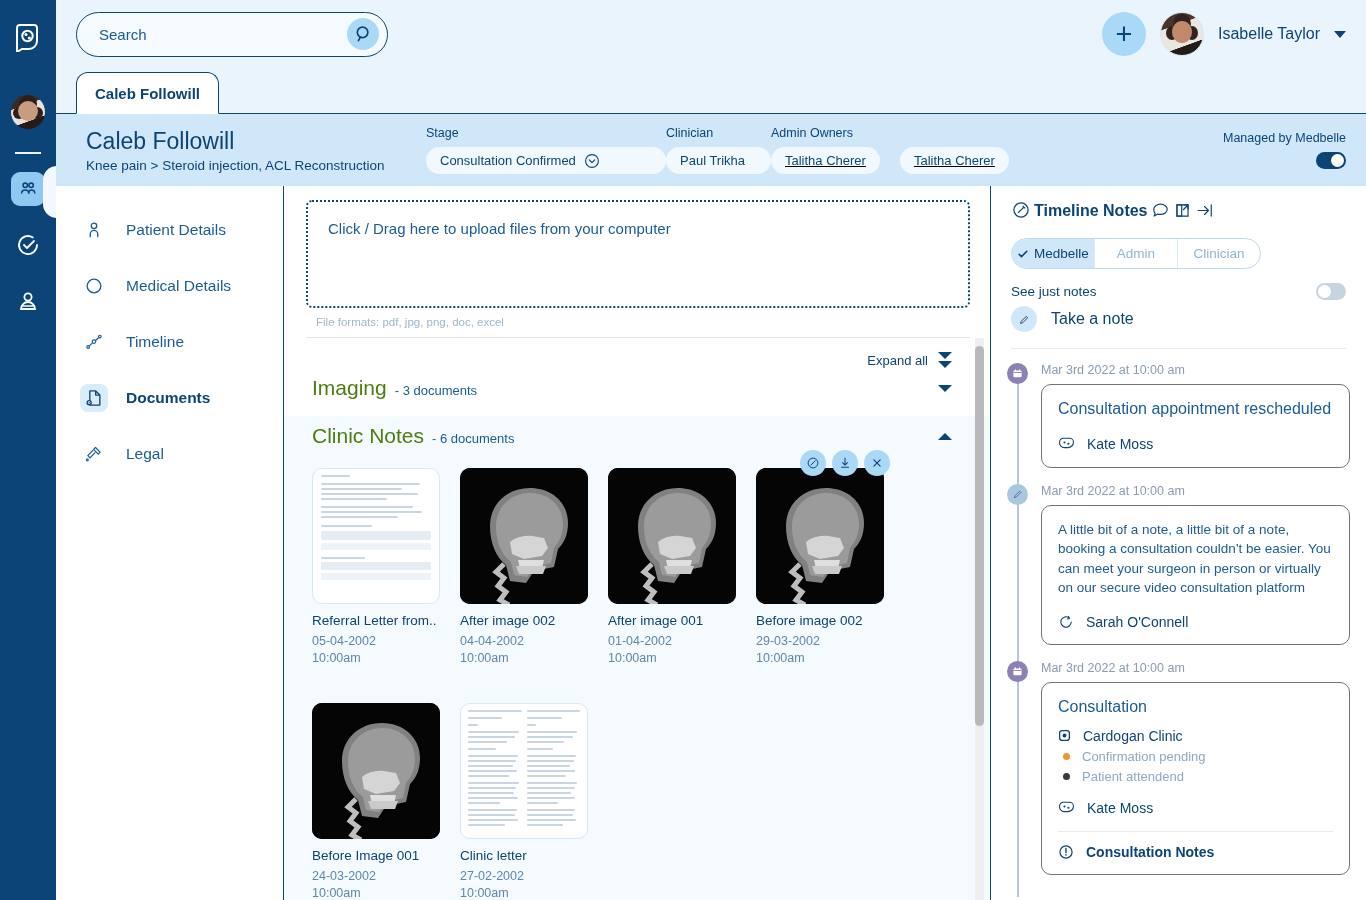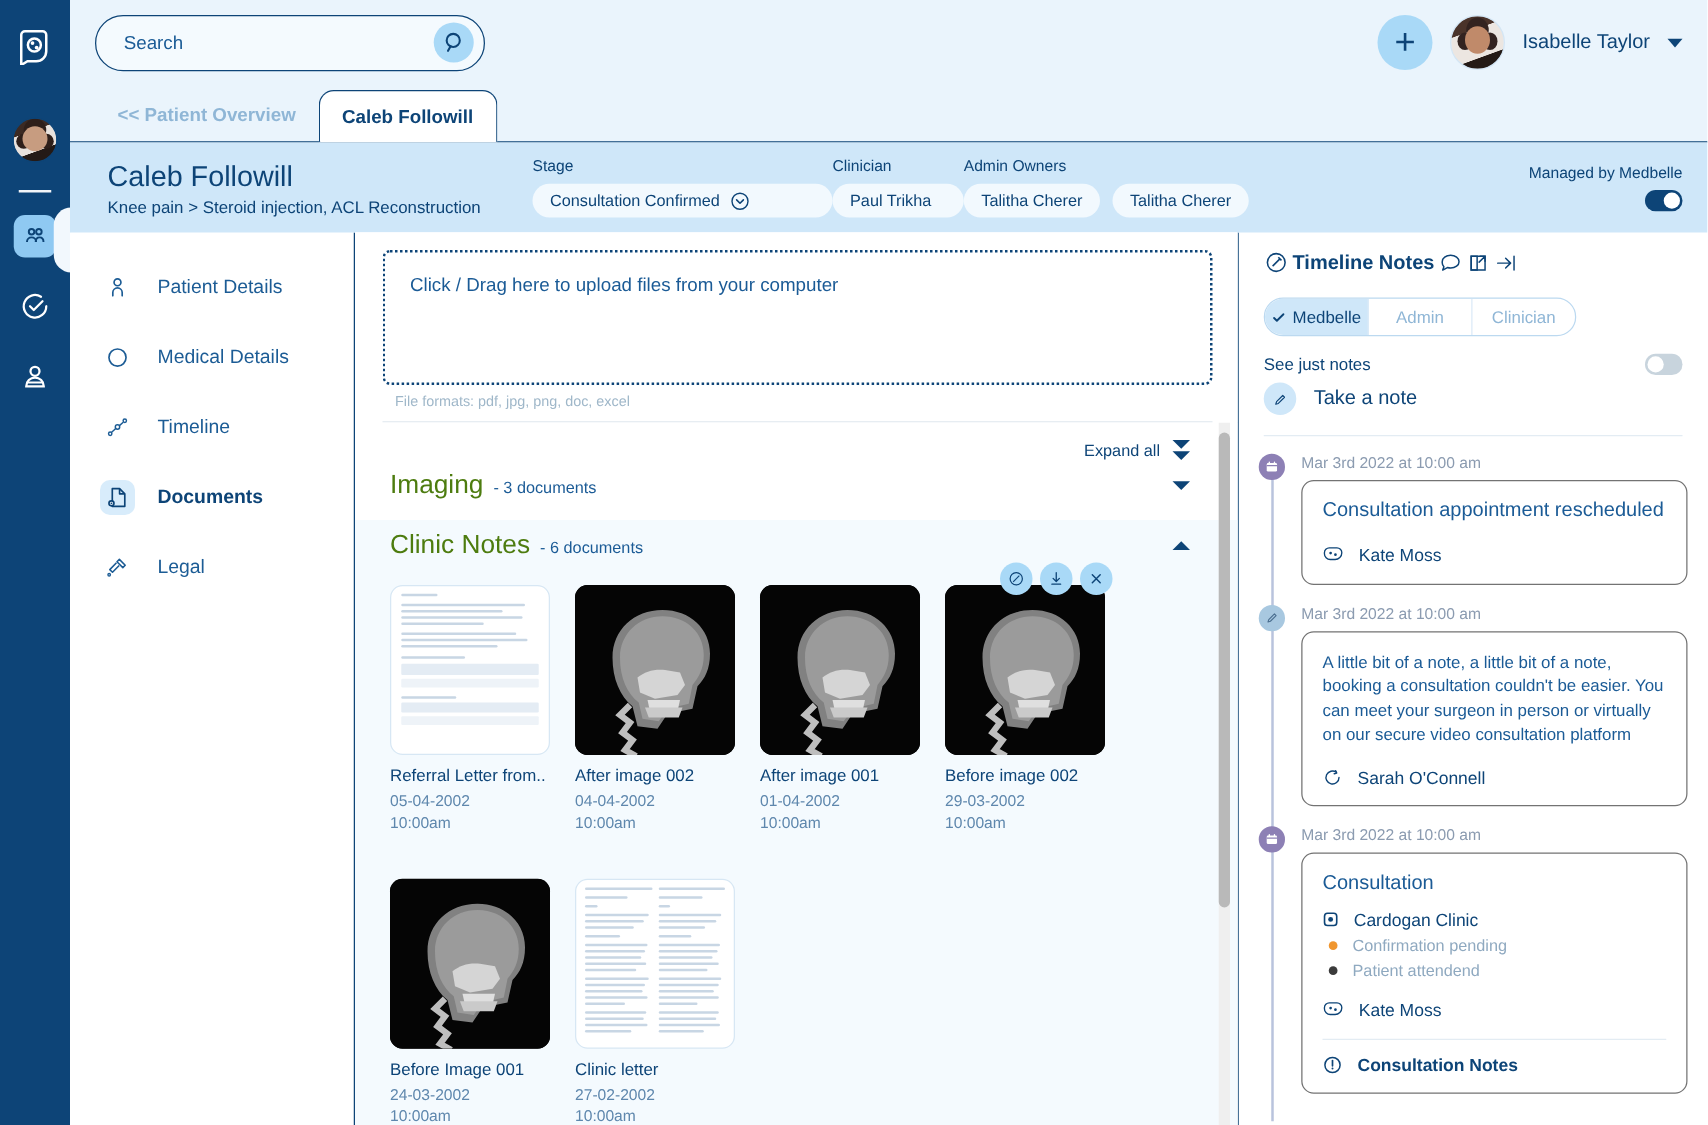--- a/index.html
+++ b/index.html
@@ -116,21 +116,21 @@
   }
   .banner-name { font-size: 23px; color: #0d4477; margin-bottom: 3px; }
   .banner-sub { font-size: 13.5px; color: #0d4477; }
   .banner-block { display: flex; flex-direction: column; }
   .field-label { font-size: 12.5px; color: #0d4477; margin-bottom: 7px; }
   .pill {
     background: #f2f9fe; border-radius: 16px; height: 27px; display: inline-flex;
     align-items: center; padding: 0 14px; font-size: 13px; color: #0d4477; gap: 8px;
     cursor: pointer; white-space: nowrap;
   }
-  .pill-row { display: flex; gap: 10px; }
+  .pill-row { display: flex; gap: 20px; text-decoration: underline; }
   .toggle {
     width: 30px; height: 17px; border-radius: 9px; background: #0d4477; position: relative; cursor: pointer;
   }
   .toggle::after {
     content:""; position: absolute; width: 13px; height: 13px; border-radius: 50%;
     background: #fff; top: 2px; right: 2px;
   }
   .toggle.off { background: #c8d4dd; }
   .toggle.off::after { left: 2px; right: auto; }
 
@@ -313,21 +313,20 @@
     </div>
     <div class="topbar-right">
       <div class="plus-btn">+</div>
       <div class="user-avatar"></div>
       <div class="user-name">Isabelle Taylor</div>
       <div class="caret"></div>
     </div>
   </div>
 
   <div class="tabrow">
-    <div class="tab">&lt;&lt; Patient Overview</div>
     <div class="tab active">Caleb Followill</div>
   </div>
 
   <div class="banner">
     <div class="banner-block" style="width:340px">
       <div class="banner-name">Caleb Followill</div>
       <div class="banner-sub">Knee pain &gt; Steroid injection, ACL Reconstruction</div>
     </div>
     <div class="banner-block" style="width:240px">
       <div class="field-label">Stage</div>

